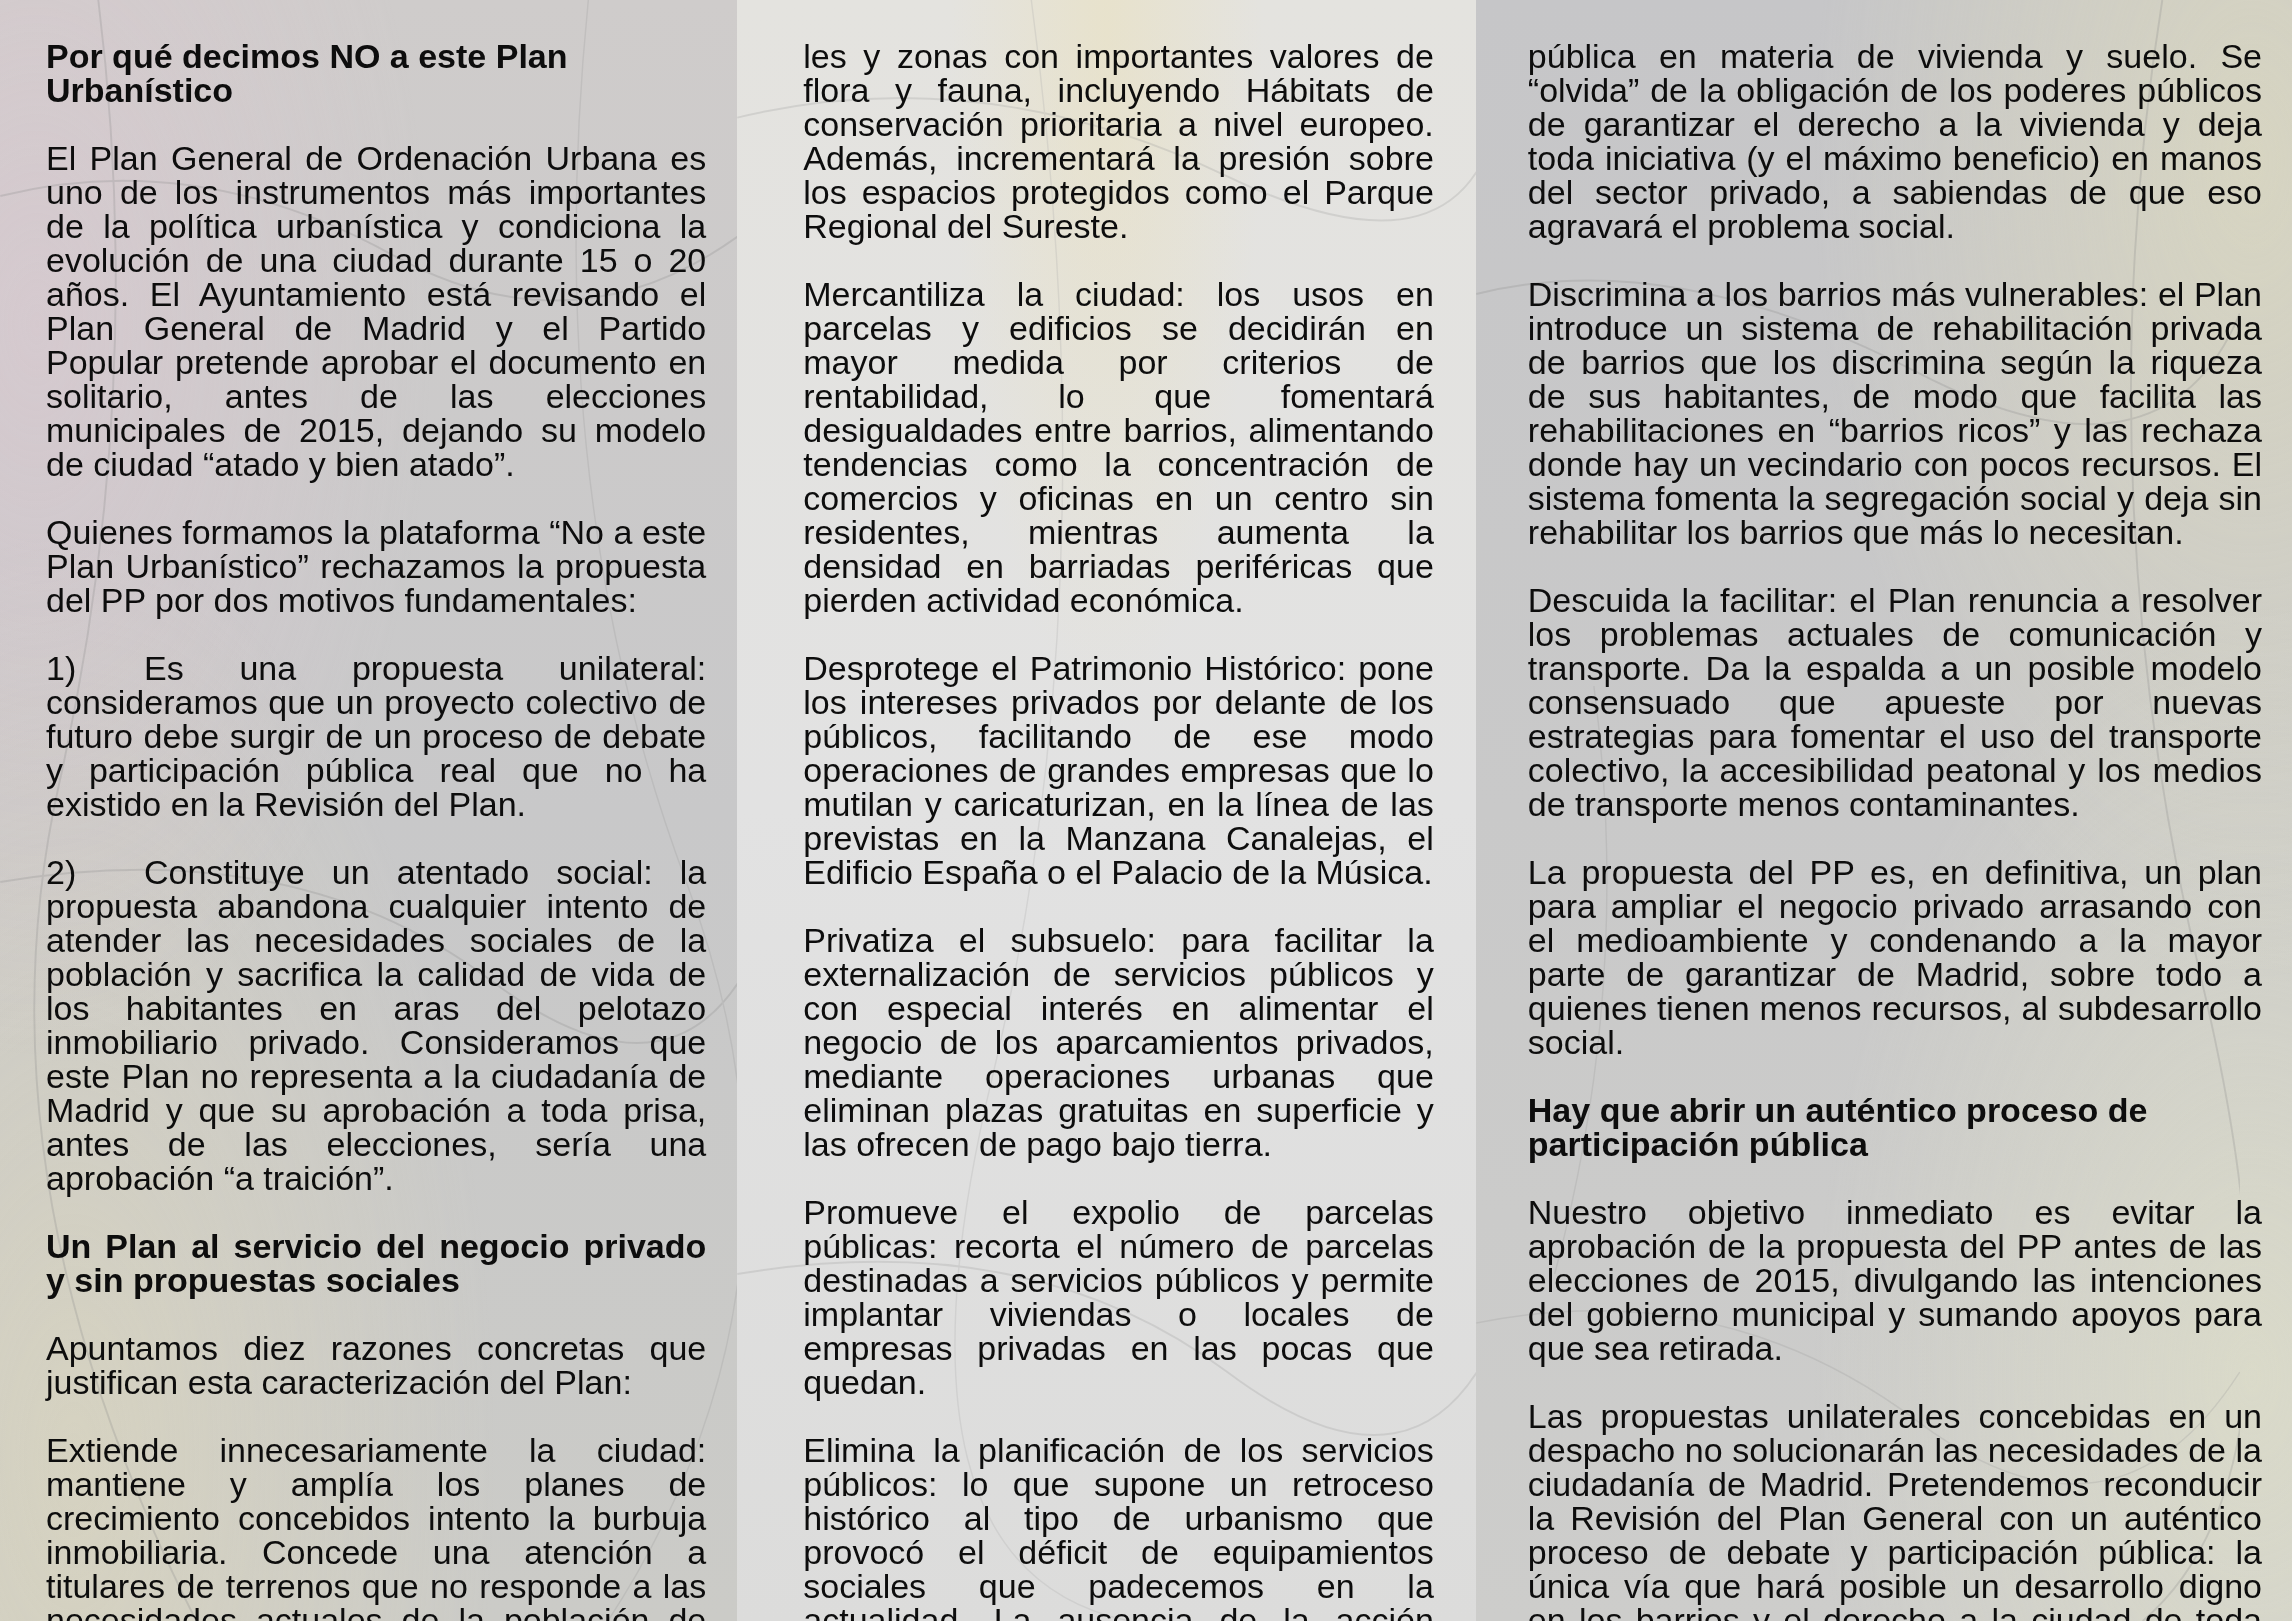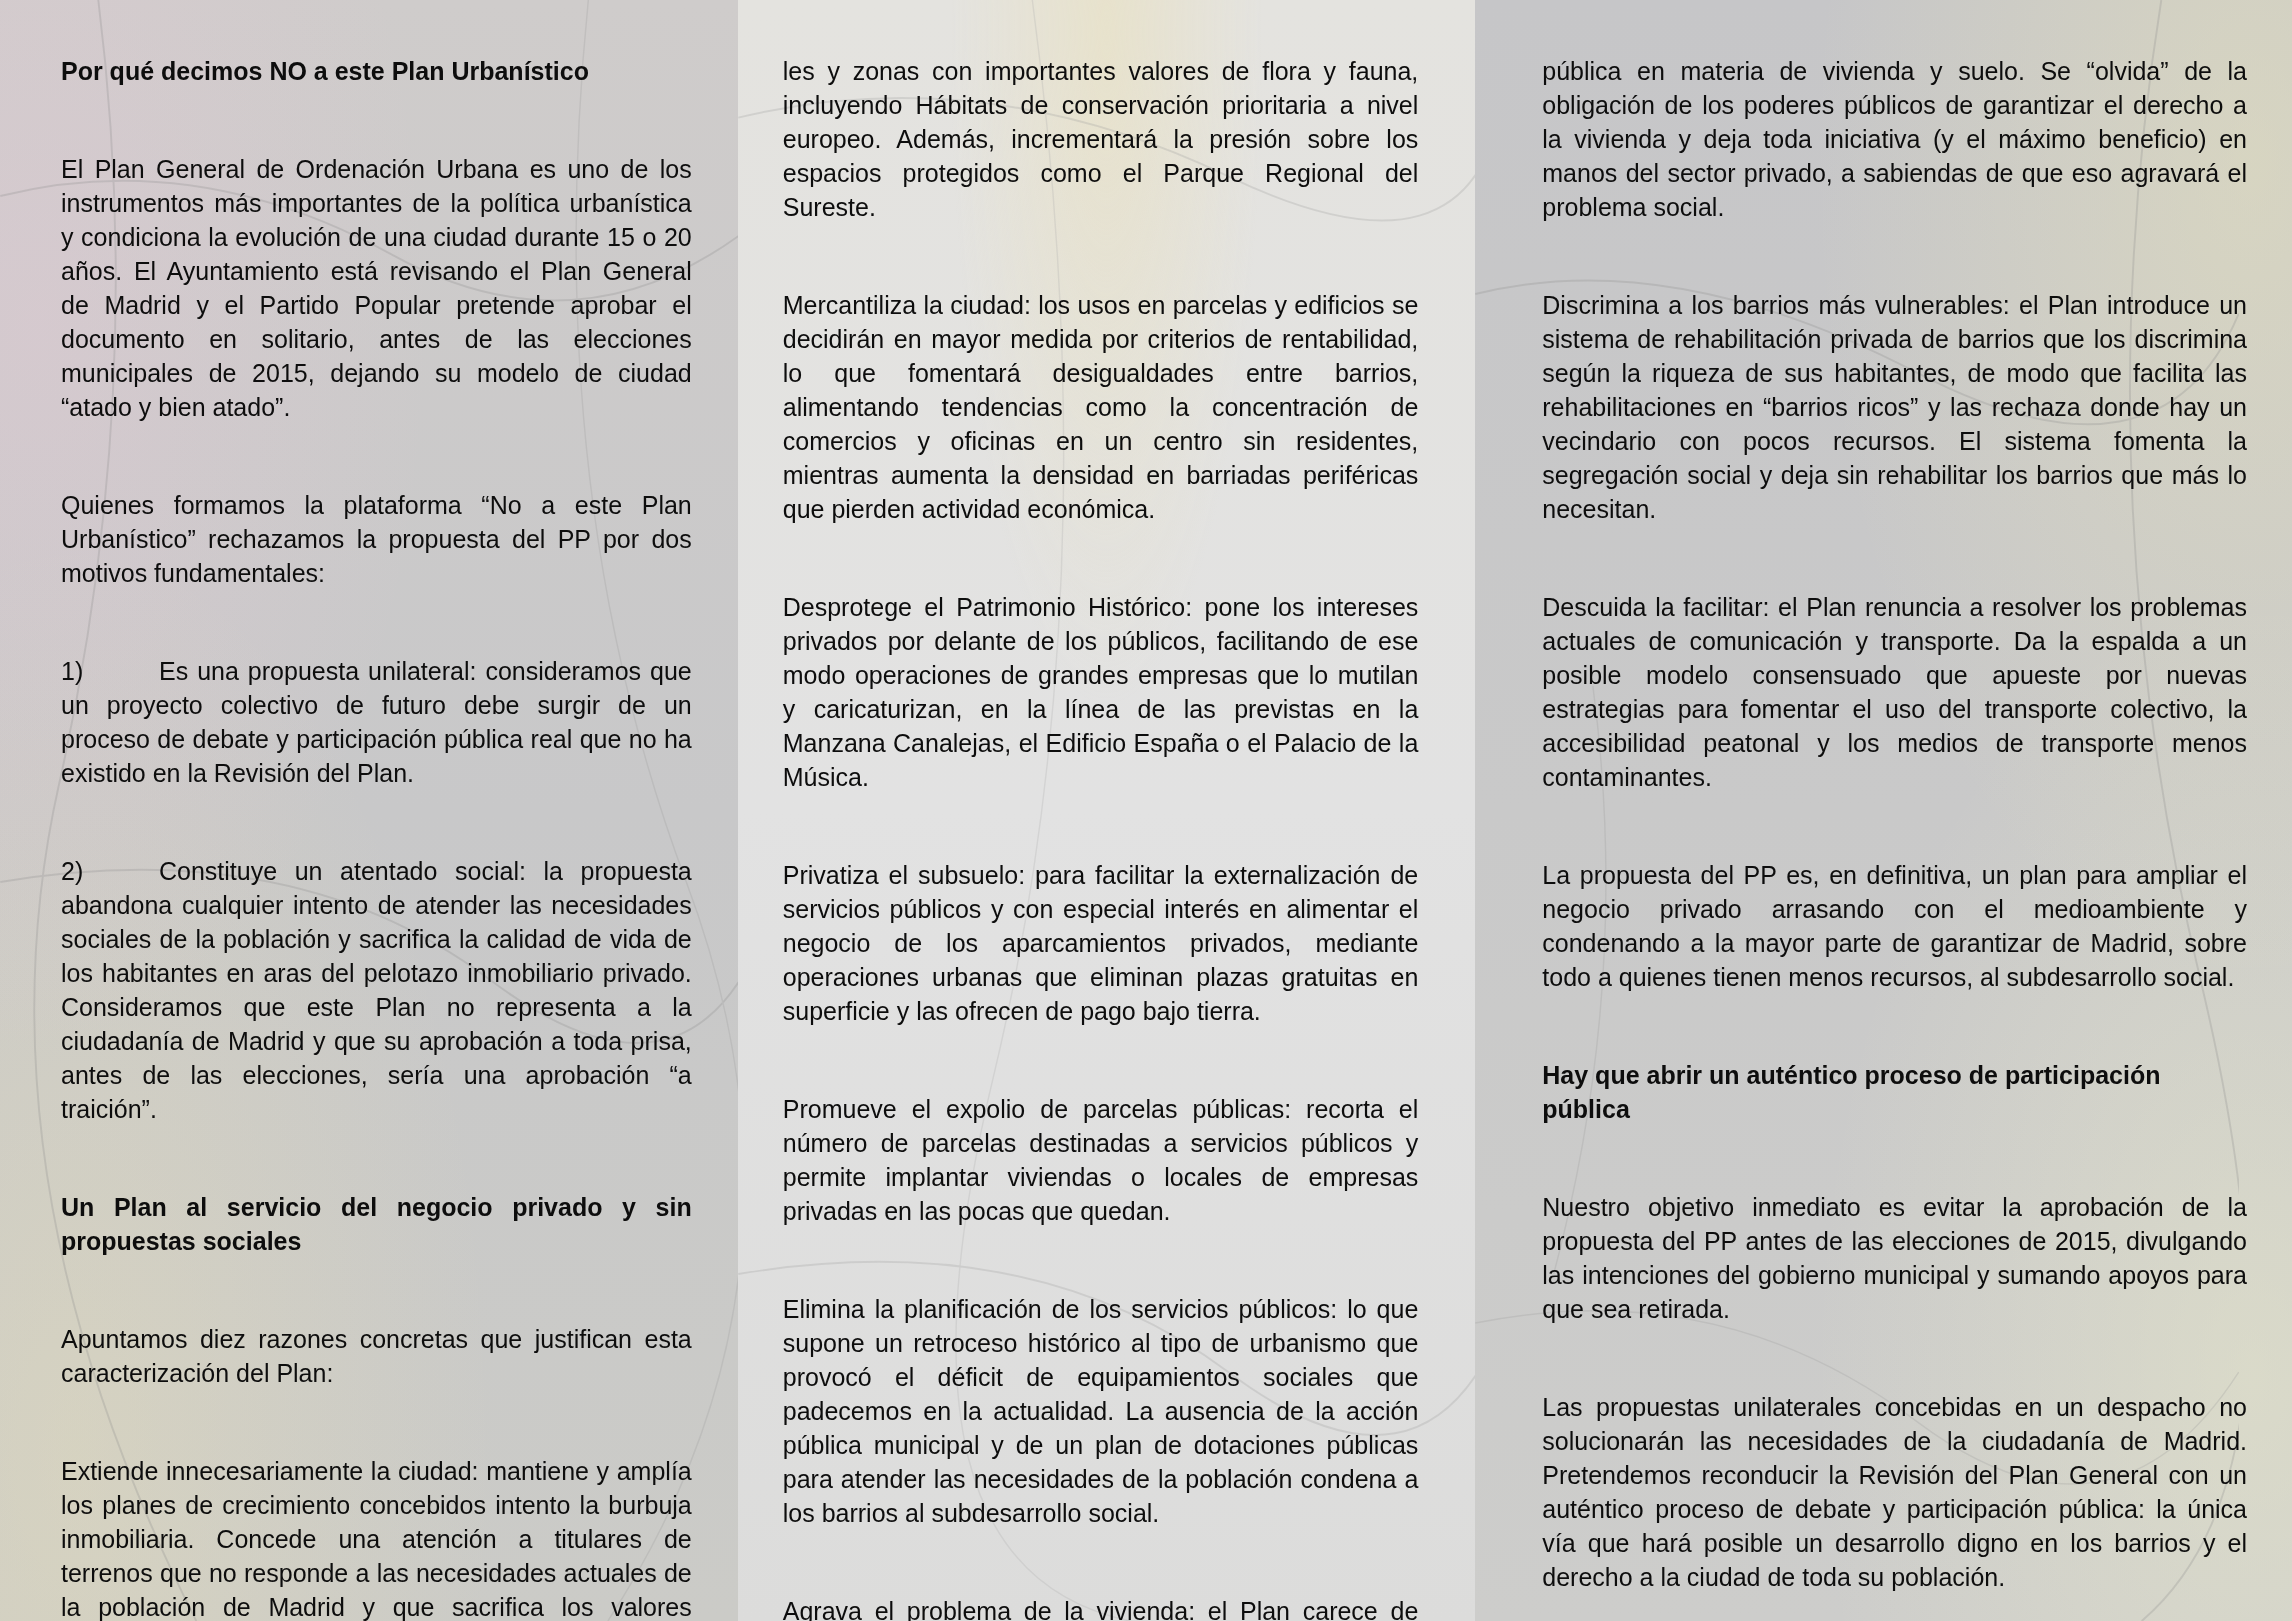--- a/index.html
+++ b/index.html
@@ -23,37 +23,37 @@
     background:
       radial-gradient(ellipse at 5% 20%, rgba(230,200,215,0.35), transparent 40%),
       radial-gradient(ellipse at 10% 90%, rgba(235,225,180,0.35), transparent 45%),
       linear-gradient(180deg, #cfcccb 0%, #c8c8c9 50%, #cbcbc7 100%);
     padding: 39px 31px 0 46px;
   }
   .panel.mid {
     background:
       radial-gradient(ellipse at 50% 2%, rgba(235,225,185,0.5), transparent 30%),
       linear-gradient(180deg, #e4e3df 0%, #e2e2e2 50%, #dcdcdb 100%);
-    padding: 39px 42px 0 30px;
+    padding: 39px 42px 0 66px;
   }
   .panel.right {
     width: 848px;
     background:
       radial-gradient(ellipse at 95% 10%, rgba(235,230,185,0.45), transparent 40%),
       radial-gradient(ellipse at 95% 85%, rgba(235,235,200,0.45), transparent 40%),
       linear-gradient(180deg, #c6c6c8 0%, #c9c9c9 50%, #cdcdcb 100%);
     padding: 39px 31px 0 52px;
   }
   .texture {
     position: absolute; inset: 0; pointer-events: none; opacity: 0.25;
   }
   .col { position: relative; z-index: 1; }
   p, h2 {
-    margin: 15px;
-    font-size: 25px;
+    margin: 0;
+    font-size: 34px;
     line-height: 34px;
     text-align: justify;
   }
   h2 { font-weight: bold; text-align: left; }
   h2.justify { text-align: justify; }
   .gap { height: 34px; }
   b { font-weight: normal; }
   .num { display: inline-block; width: 98px; }
 </style>
 </head>

